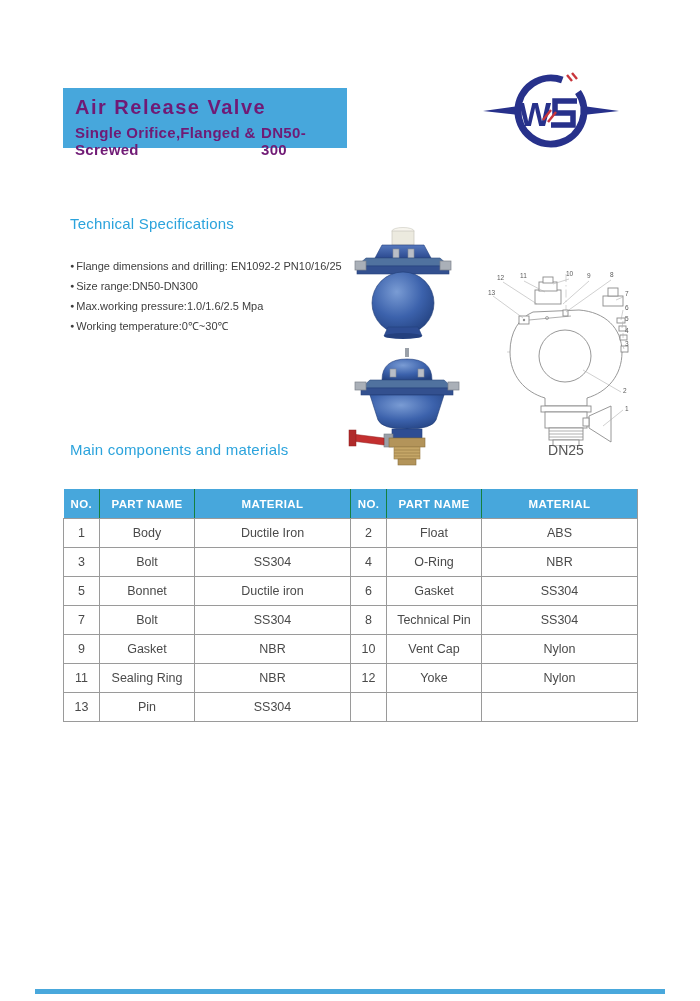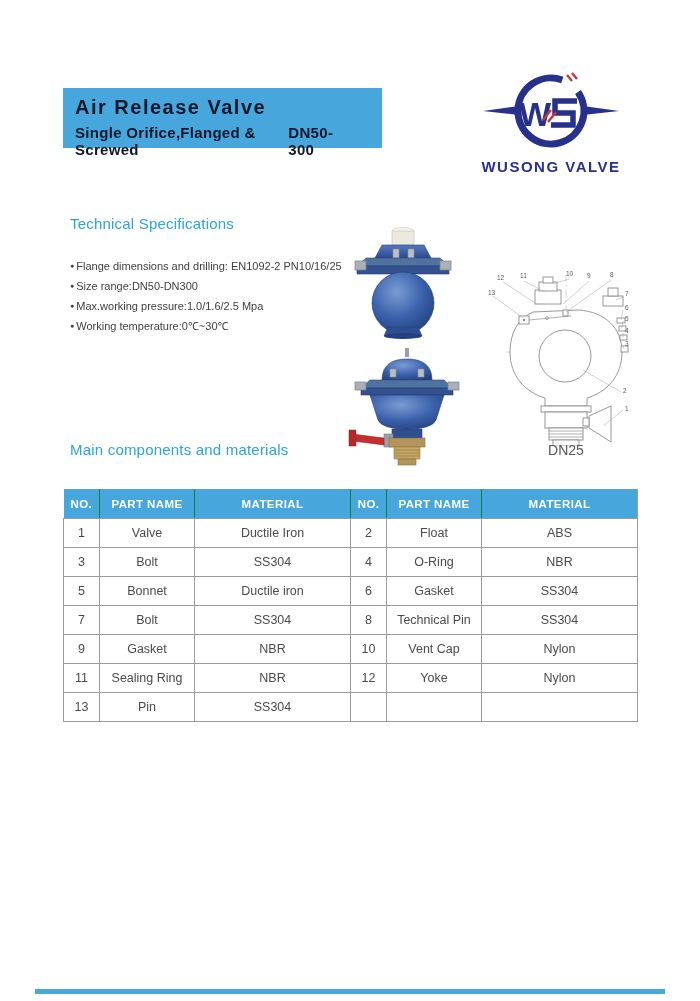--- a/index.html
+++ b/index.html
@@ -1,20 +1,20 @@
 <!DOCTYPE html>
 <html><head>
 <meta charset="utf-8">
 <style>
   html,body{margin:0;padding:0;}
   body{font-family:"Liberation Sans",sans-serif;background:#e8e8e8;}
   .page{position:relative;width:700px;height:1001px;background:#ffffff;margin:0 auto;overflow:hidden;}
 
   
-  .banner{position:absolute;left:63px;top:88px;width:319px;height:60px;background:#47a7dc;color:#0f172a;box-sizing:border-box;padding:7px 27px 0 12px;}
+  .banner{position:absolute;left:63px;top:88px;width:284px;height:60px;background:#47a7dc;color:#701a75;box-sizing:border-box;padding:7px 27px 0 12px;}
   .banner-title{font-size:20px;font-weight:600;letter-spacing:1.5px;line-height:24px;}
   .banner-sub{display:flex;align-items:flex-end;margin-top:5px;font-size:15px;font-weight:bold;letter-spacing:0.3px;}
   .banner-size{margin-left:auto;padding-right:6px;}
 
   
   .logo-wrap{position:absolute;left:468px;top:70px;width:166px;text-align:center;}
   .logo-mark{display:block;margin:0 auto;}
   .brand-name{margin-top:2px;font-size:15px;font-weight:bold;color:#27318b;letter-spacing:1.5px;}
 
   
@@ -65,21 +65,20 @@
       <polygon points="2,41 38,36 38,45" fill="#27318b"></polygon>
       <polygon points="138,41 102,36 102,45" fill="#27318b"></polygon>
       <path d="M97,22.1 A33,33 0 1 1 81.3,10" fill="none" stroke="#27318b" stroke-width="7"></path>
       <line x1="86" y1="5" x2="91" y2="11" stroke="#c9353b" stroke-width="2.4"></line>
       <line x1="91" y1="3" x2="96" y2="9" stroke="#c9353b" stroke-width="2.4"></line>
       <text x="38" y="56" font-size="34" font-weight="bold" fill="#27318b">W</text>
       <polyline points="96,31 74,31 74,43 92,43 92,55 70,55" fill="none" stroke="#27318b" stroke-width="5.5"></polyline>
       <line x1="62" y1="50" x2="70" y2="40" stroke="#c9353b" stroke-width="2.4"></line>
       <line x1="67" y1="52" x2="75" y2="42" stroke="#c9353b" stroke-width="2.4"></line>
     </svg>
-    <div class="brand-name">WUSONG VALVE</div>
   </div>
 
   <div class="sec-heading sec-specs">Technical Specifications</div>
 
   <ul class="specs-list">
     <li><span class="bullet-dot">●</span><span>Flange dimensions and drilling: EN1092-2 PN10/16/25</span></li>
     <li><span class="bullet-dot">●</span><span>Size range:DN50-DN300</span></li>
     <li><span class="bullet-dot">●</span><span>Max.working pressure:1.0/1.6/2.5 Mpa</span></li>
     <li><span class="bullet-dot">●</span><span>Working temperature:0℃~30℃</span></li>
   </ul>
@@ -225,21 +224,21 @@
         <th>PART NAME</th>
         <th>MATERIAL</th>
         <th>NO.</th>
         <th>PART NAME</th>
         <th>MATERIAL</th>
       </tr>
     </thead>
     <tbody>
       <tr>
         <td>1</td>
-          <td>Valve</td>
+          <td>Body</td>
           <td>Ductile Iron</td>
         <td>2</td>
           <td>Float</td>
           <td>ABS</td>
       </tr>
       <tr>
         <td>3</td>
           <td>Bolt</td>
           <td>SS304</td>
         <td>4</td>

